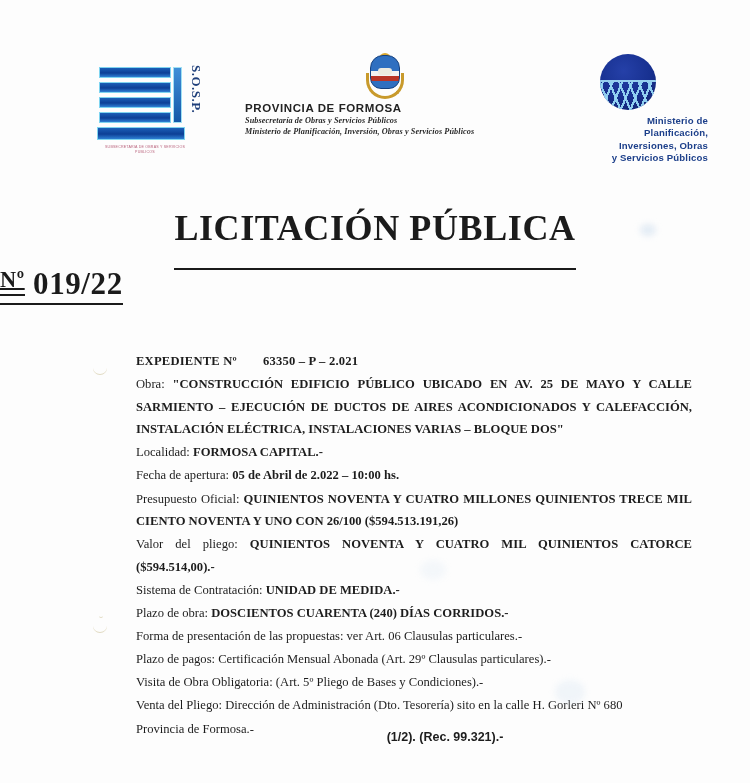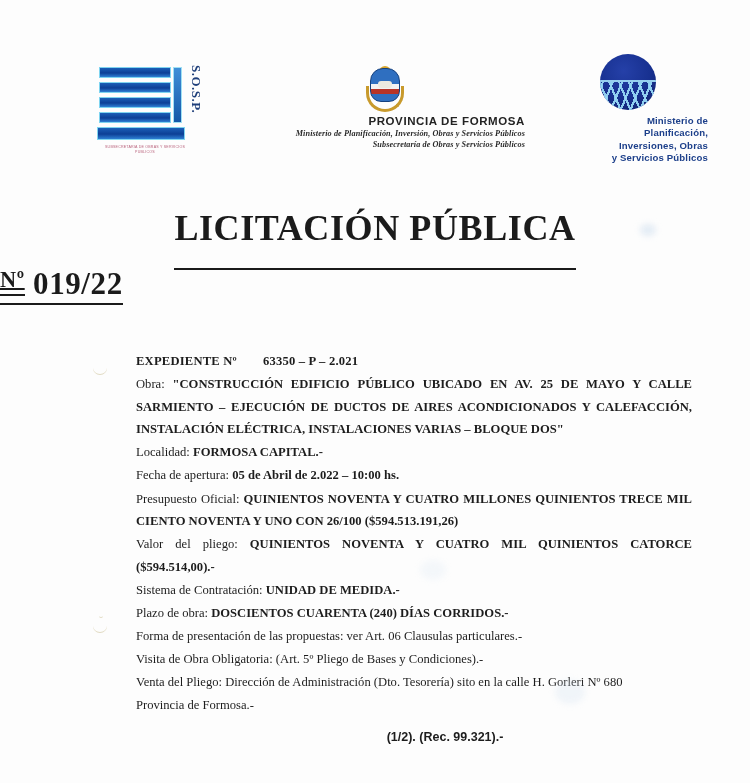--- a/index.html
+++ b/index.html
@@ -104,23 +104,23 @@
     letter-spacing: 0.2px;
     color: #b8607a;
     text-align: center;
     filter: blur(0.25px);
   }
 
   
   .logo-formosa {
     position: absolute;
     left: 245px;
-    top: 16px;
+    top: 3px;
     width: 280px;
-    text-align: right;
+    text-align: left;
   }
   .shield {
     position: relative;
     width: 38px;
     height: 44px;
     margin: 0 auto 2px auto;
   }
   .shield-body {
     position: absolute;
     left: 4px;
@@ -354,22 +354,22 @@
 
     <div class="logo-formosa">
       <div class="shield">
         <div class="shield-sun"></div>
         <div class="shield-body">
           <div class="shield-hands"></div>
         </div>
         <div class="shield-wreath"></div>
       </div>
       <div class="formosa-title">PROVINCIA DE FORMOSA</div>
+      <div class="formosa-sub">Subsecretaría de Obras y Servicios Públicos</div>
       <div class="formosa-sub">Ministerio de Planificación, Inversión, Obras y Servicios Públicos</div>
-      <div class="formosa-sub">Subsecretaría de Obras y Servicios Públicos</div>
     </div>
 
     <div class="logo-ministerio">
       <div class="mp-circle">
         <div class="mp-horizon"></div>
         <div class="mp-net"></div>
       </div>
       <div class="mp-text">
         <div>Ministerio de</div>
         <div>Planificación,</div>
@@ -428,20 +428,24 @@
     <p class="line">
       <span>Plazo de obra:</span>
       <span class="b">DOSCIENTOS CUARENTA (240) DÍAS CORRIDOS.-</span>
     </p>
 
     <p class="line">
       <span>Forma de presentación de las propuestas:</span>
       <span>ver Art. 06 Clausulas particulares.-</span>
     </p>
 
+    <p class="line">
+      <span>Plazo de pagos:</span>
+      <span>Certificación Mensual Abonada (Art. 29º Clausulas particulares).-</span>
+    </p>
 
     <p class="line">
       <span>Visita de Obra Obligatoria:</span>
       <span>(Art. 5º Pliego de Bases y Condiciones).-</span>
     </p>
 
     <p class="line">
       <span>Venta del Pliego:</span>
       <span>Dirección de Administración (Dto. Tesorería) sito en la calle H. Gorleri Nº 680</span>
     </p>

